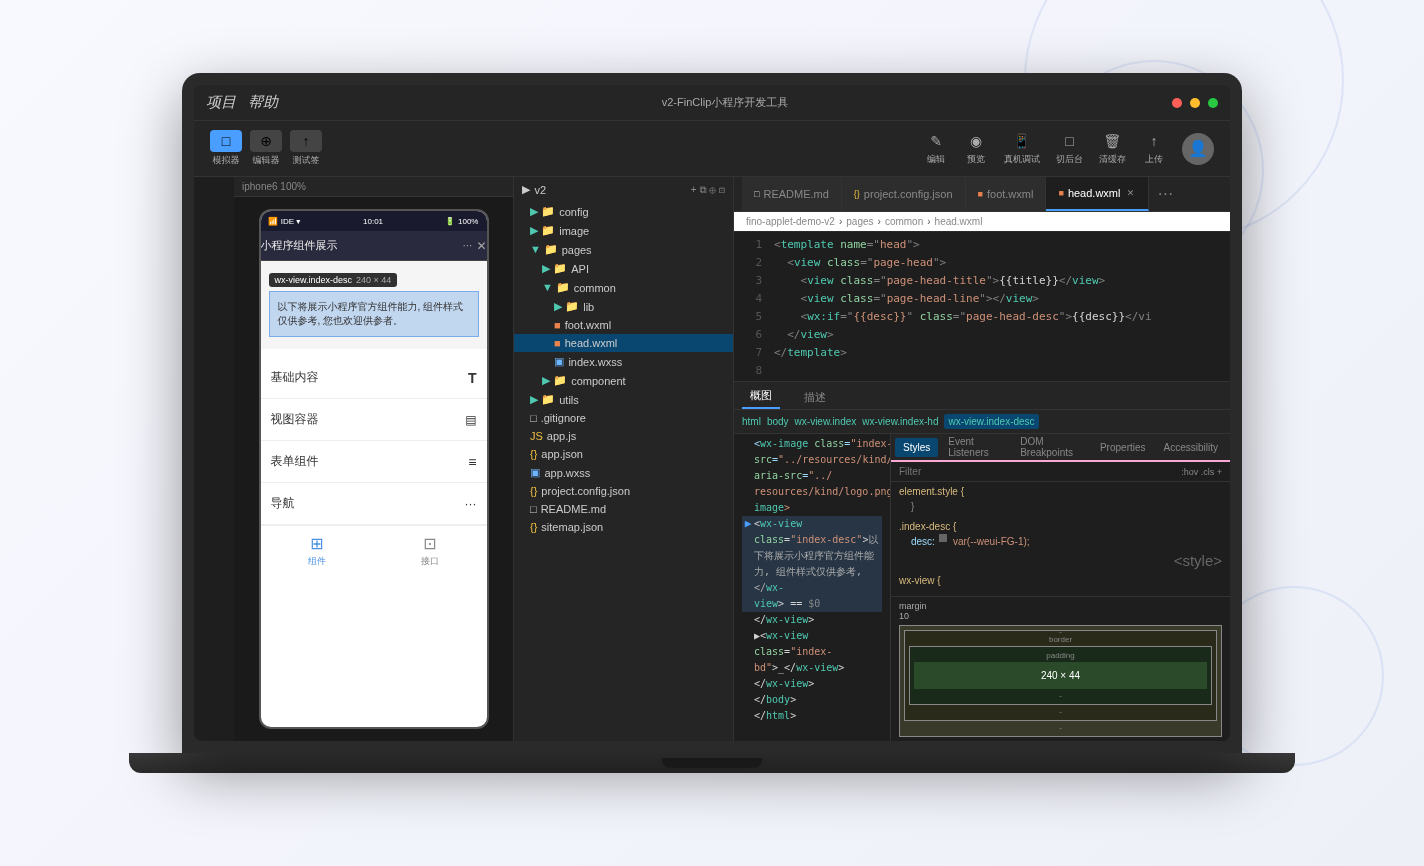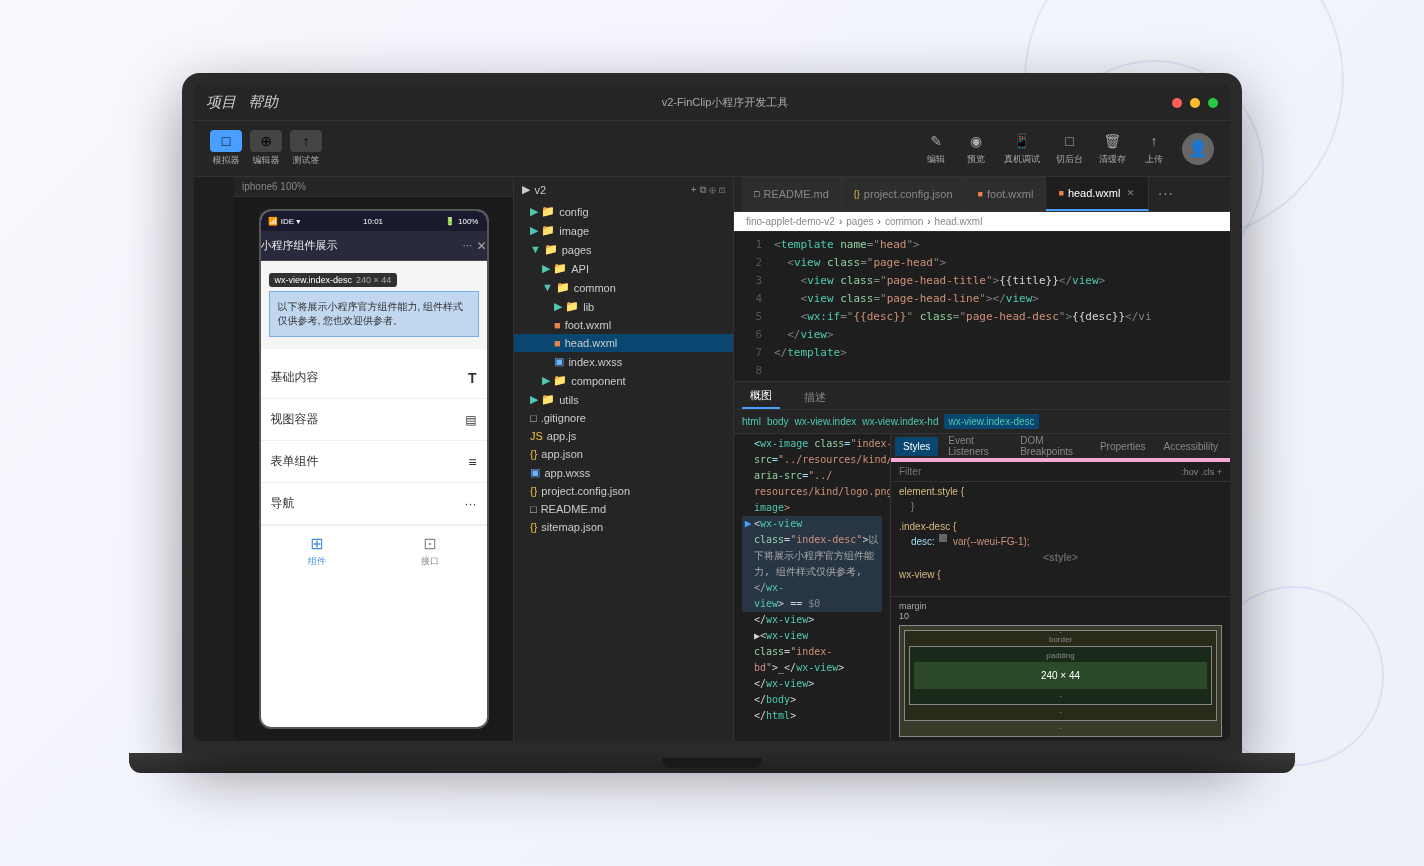--- a/index.html
+++ b/index.html
@@ -491,21 +491,21 @@
       font-size: 11px;
     }
     .styles-tabs {
       background: #252526;
       height: 28px;
       display: flex;
       align-items: center;
       padding: 0 4px;
       gap: 2px;
       flex-shrink: 0;
-      border-bottom: 4px solid #f9a8d4;
+      border-bottom: 2px solid #f9a8d4;
     }
     .style-tab {
       padding: 4px 8px;
       font-size: 10px;
       color: #888;
       cursor: pointer;
     }
     .style-tab.active {
       color: #fff;
       background: #094771;
@@ -542,25 +542,24 @@
     .style-prop {
       display: flex;
       gap: 4px;
       padding-left: 12px;
       font-size: 10px;
       line-height: 16px;
     }
     .style-key { color: #9cdcfe; }
     .style-value { color: #ce9178; }
     .style-source {
-      text-align: center;
-      font-size: 10px;
+      text-align: right;
+      font-size: 15px;
       color: #666;
       margin-top: 2px;
-      font-weight: bold;
     }
     
     ::-webkit-scrollbar { width: 4px; height: 4px; }
     ::-webkit-scrollbar-track { background: #1e1e1e; }
     ::-webkit-scrollbar-thumb { background: #444; border-radius: 2px; }
     .html-code-line {
       display: flex;
       min-height: 16px;
       line-height: 16px;
     }

